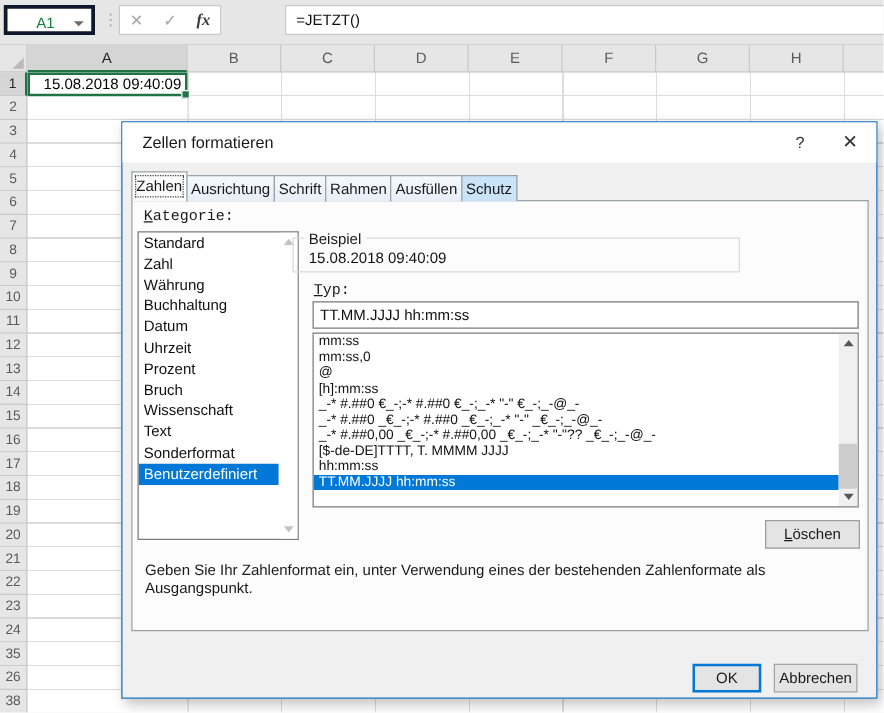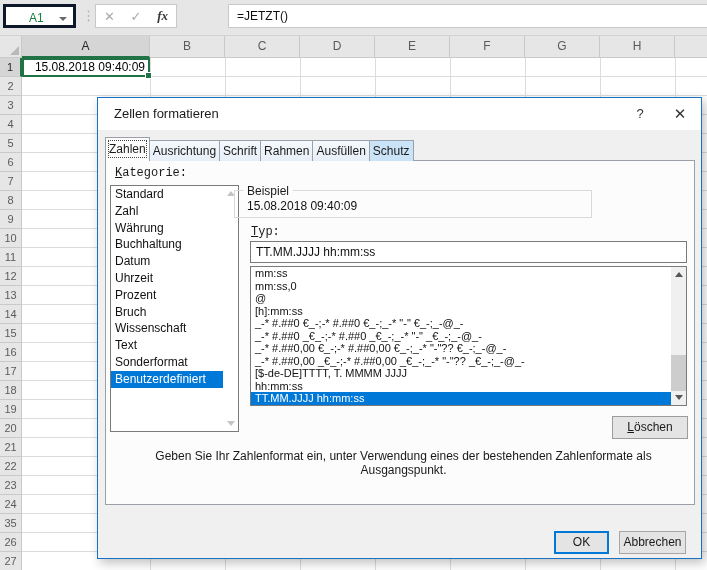--- a/index.html
+++ b/index.html
@@ -106,21 +106,21 @@
        border:1px solid #7a7a7a;box-sizing:border-box;overflow:hidden;}
   .fmtitem{font-size:11px;color:#111;line-height:12.5px;padding-left:4px;white-space:nowrap;
        overflow:hidden;margin-right:15px;}
   .fmtitem.sel{background:#0078d7;color:#fff;margin-right:15px;}
   .fmtsb{position:absolute;right:0;top:0;width:15px;bottom:0;background:#f0f0f0;}
   .fmtthumb{position:absolute;left:0;top:88px;width:15px;height:36px;background:#cdcdcd;}
 
   .btn{position:absolute;box-sizing:border-box;background:#e4e4e4;border:1px solid #9c9c9c;
        font-size:12px;color:#1a1a1a;text-align:center;}
   .delbtn{left:506px;top:255px;width:76px;height:23px;line-height:21px;}
-  .desc{position:absolute;left:10px;top:288px;width:575px;font-size:12px;color:#1a1a1a;text-align:center;}
+  .desc{position:absolute;left:10px;top:288px;width:575px;font-size:12px;color:#1a1a1a;}
 
   .okbtn{left:456px;top:433px;width:55px;height:23px;border:2px solid #0078d7;line-height:19px;}
   .cancelbtn{left:521px;top:433px;width:67px;height:23px;border:1px solid #a6a6a6;line-height:21px;}
 </style>
 </head>
 <body>
 
 <div id="app">
 
   <div class="topbar">
@@ -175,21 +175,21 @@
         <div class="rh">17</div>
         <div class="rh">18</div>
         <div class="rh">19</div>
         <div class="rh">20</div>
         <div class="rh">21</div>
         <div class="rh">22</div>
         <div class="rh">23</div>
         <div class="rh">24</div>
         <div class="rh">35</div>
         <div class="rh">26</div>
-        <div class="rh">27</div>
+        <div class="rh">38</div>
       </div>
     <div class="cellA1">
       <span>15.08.2018 09:40:09</span>
       <span class="fillhandle"></span>
     </div>
   </div>
 
   <div class="dialog">
     <div class="dtitle">
       <span class="txt">Zellen formatieren</span>
@@ -241,21 +241,20 @@
       </div>
 
       <div class="fmtlist">
         <div>
             <div class="fmtitem">mm:ss</div>
             <div class="fmtitem">mm:ss,0</div>
             <div class="fmtitem">@</div>
             <div class="fmtitem">[h]:mm:ss</div>
             <div class="fmtitem">_-* #.##0 €_-;-* #.##0 €_-;_-* "-" €_-;_-@_-</div>
             <div class="fmtitem">_-* #.##0 _€_-;-* #.##0 _€_-;_-* "-" _€_-;_-@_-</div>
-            <div class="fmtitem">_-* #.##0,00 €_-;-* #.##0,00 €_-;_-* "-"?? €_-;_-@_-</div>
             <div class="fmtitem">_-* #.##0,00 _€_-;-* #.##0,00 _€_-;_-* "-"?? _€_-;_-@_-</div>
             <div class="fmtitem">[$-de-DE]TTTT, T. MMMM JJJJ</div>
             <div class="fmtitem">hh:mm:ss</div>
             <div class="fmtitem sel">TT.MM.JJJJ hh:mm:ss</div>
           </div>
         <div class="fmtsb">
           <div class="sbarrow arrup dark" style="top:1px"></div>
           <div class="fmtthumb"></div>
           <div class="sbarrow arrdn dark" style="bottom:1px"></div>
         </div>

